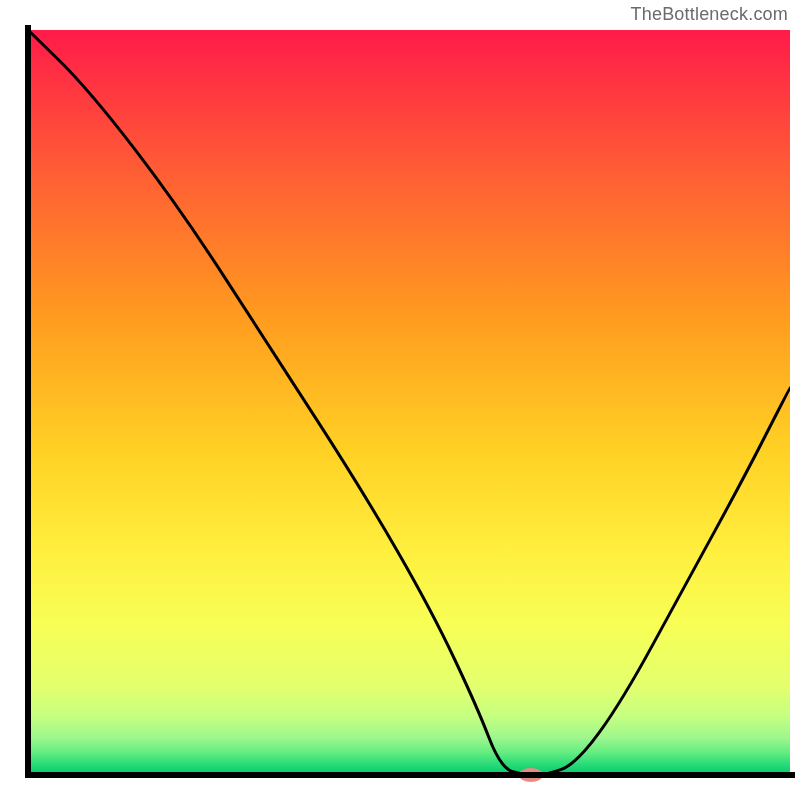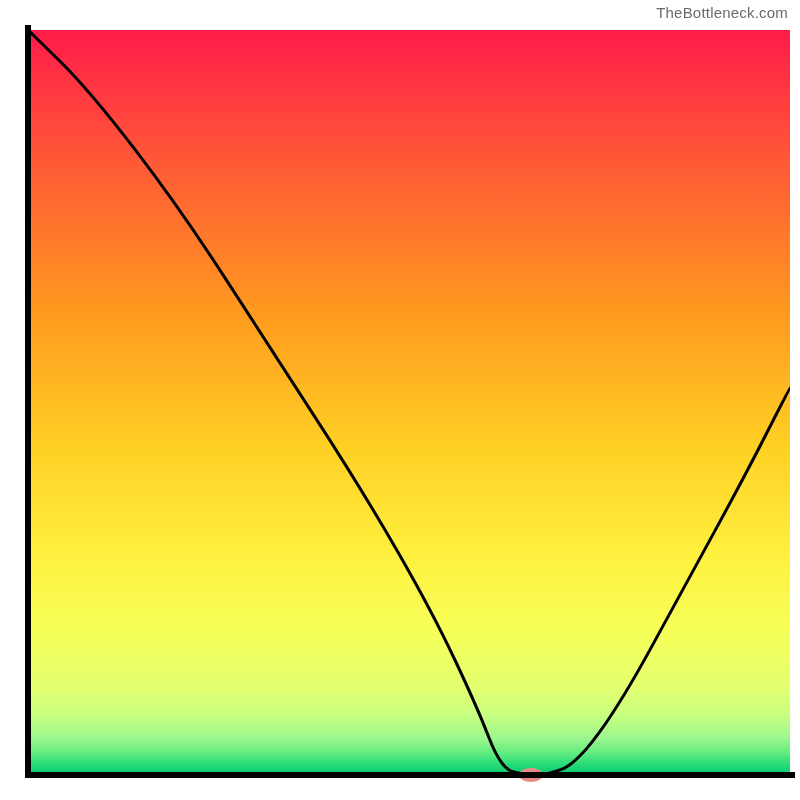--- a/index.html
+++ b/index.html
@@ -13,21 +13,21 @@
   .frame {
     position: relative;
     width: 800px;
     height: 800px;
     box-sizing: border-box;
   }
   .attribution {
     position: absolute;
     top: 4px;
     right: 12px;
-    font-size: 15px;
+    font-size: 18px;
     color: #6b6b6b;
     font-weight: 500;
     letter-spacing: 0.2px;
     z-index: 20;
   }
   svg.plot {
     position: absolute;
     left: 0;
     top: 0;
     width: 800px;

